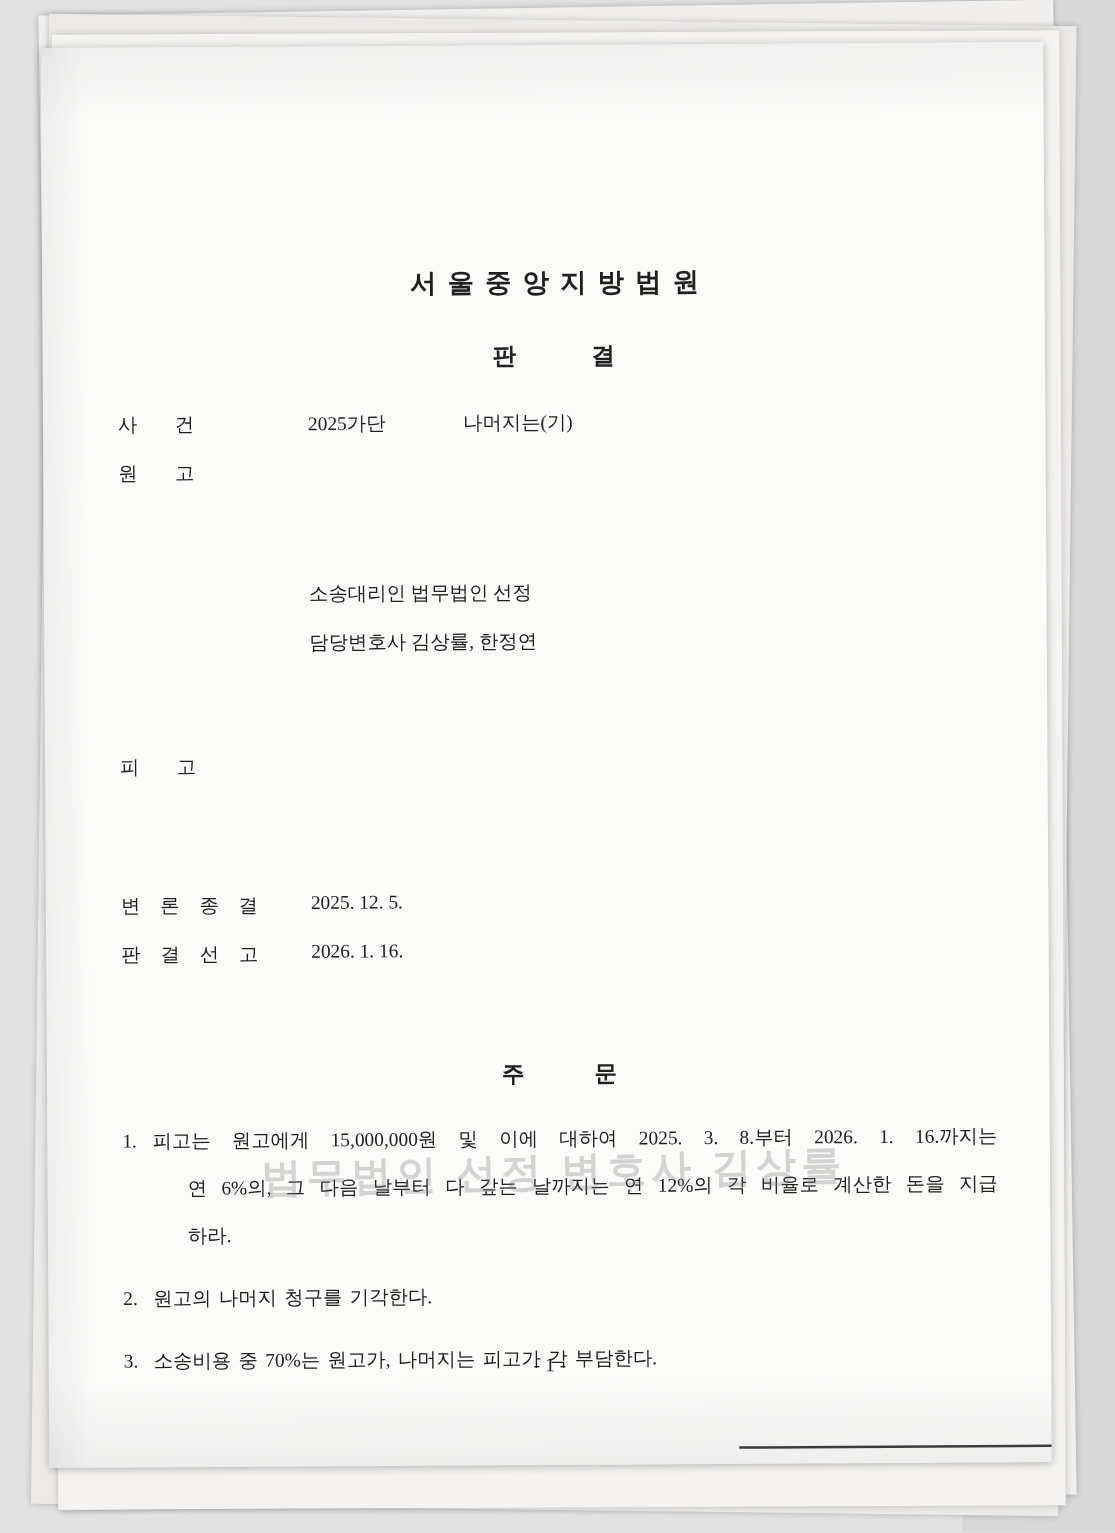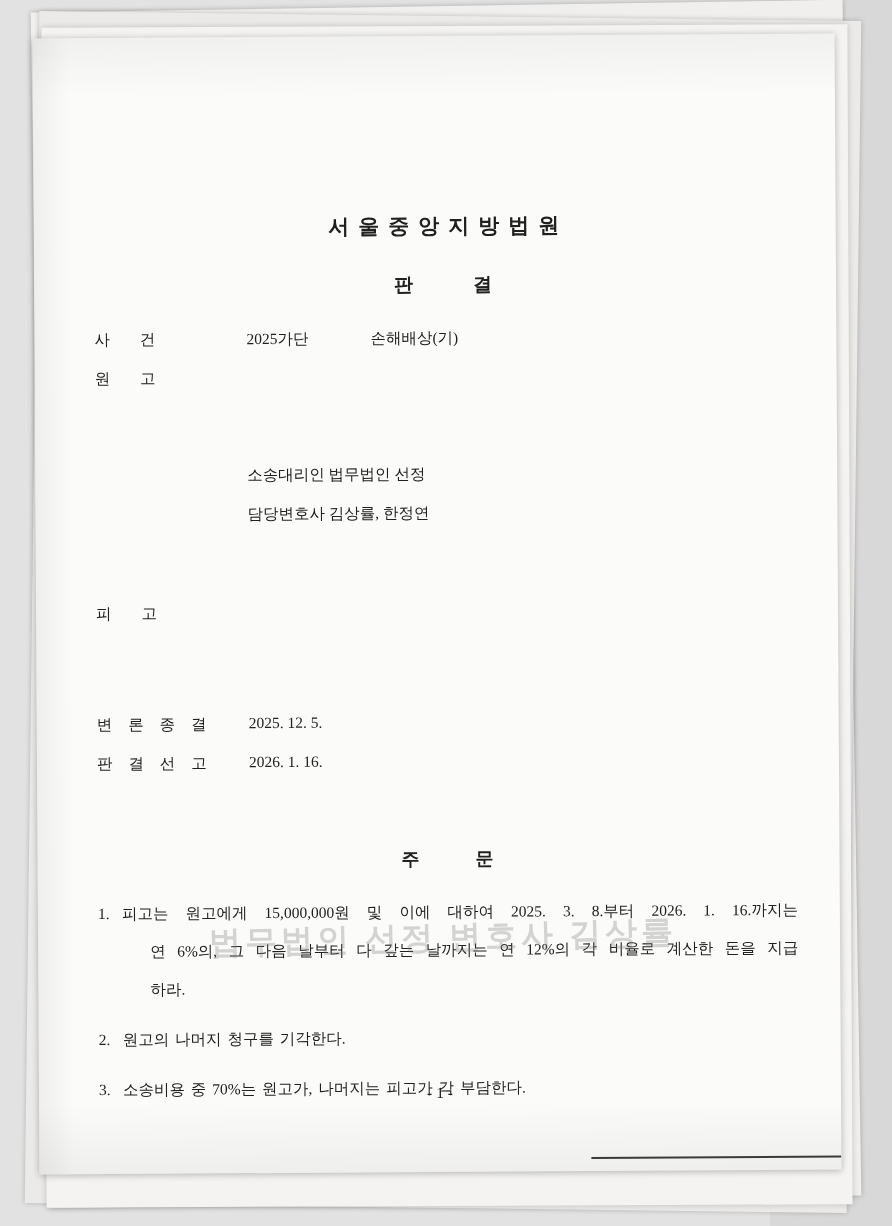--- a/index.html
+++ b/index.html
@@ -214,21 +214,21 @@
         <div class="court-title">서울중앙지방법원</div>
 
         <div class="doc-kind">
           <span class="k1">판</span><span class="gap"></span><span class="k1">결</span>
         </div>
 
         <div class="meta">
           <div class="meta-row">
             <div class="meta-label">사        건</div>
             <div class="meta-value">
-              <span>2025가단</span><span class="vgap"></span><span>손해배상(기)</span>
+              <span>2025가단</span><span class="vgap"></span><span>나머지는(기)</span>
             </div>
           </div>
           <div class="meta-row">
             <div class="meta-label">원        고</div>
             <div class="meta-value"></div>
           </div>
         </div>
 
         <div class="rep-block">
           <div class="rep-line">소송대리인 법무법인 선정</div>

